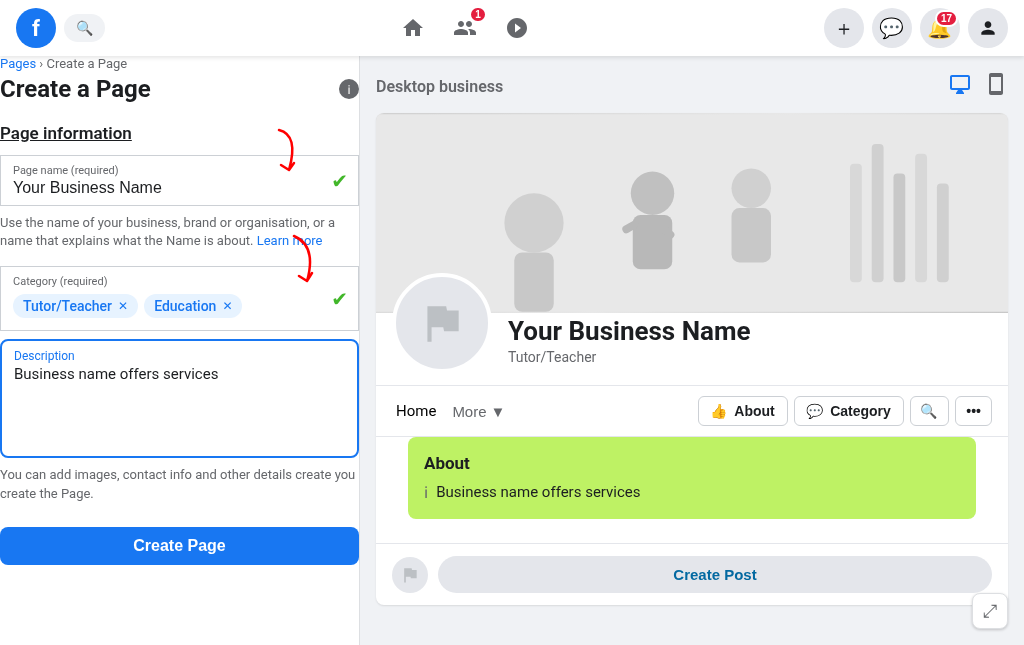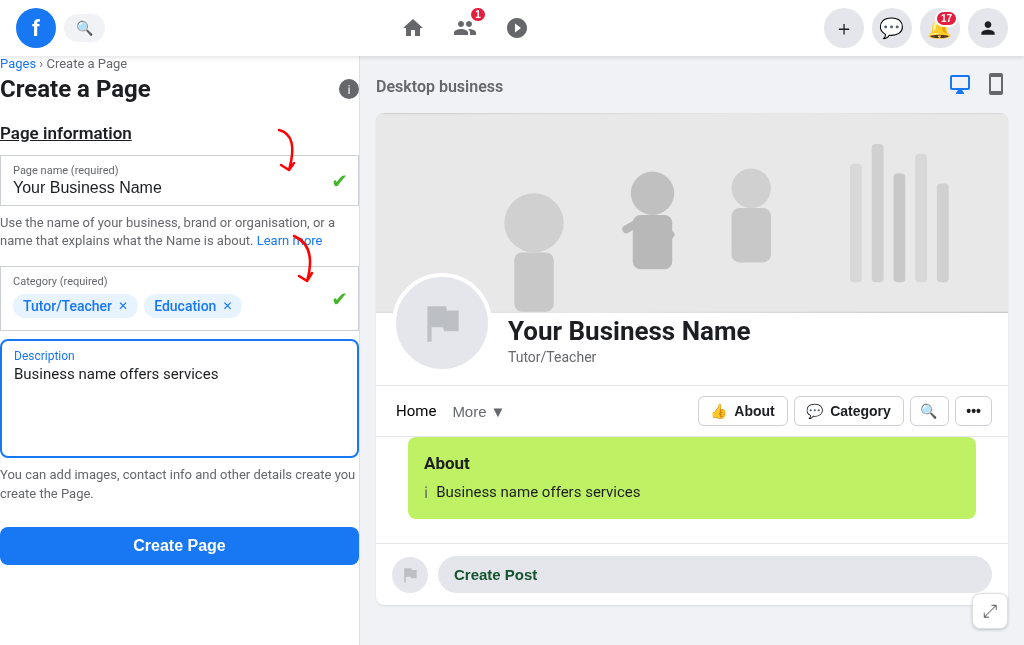--- a/index.html
+++ b/index.html
@@ -86,21 +86,21 @@
 
     
     .about-section { padding: 16px; background: #bef264; margin: 0 16px 12px; border-radius: 8px; }
     .about-title { font-size: 17px; font-weight: 700; margin-bottom: 8px; }
     .about-row { display: flex; align-items: center; gap: 8px; font-size: 15px; color: #1c1e21; }
     .about-icon { color: #65676b; font-size: 16px; }
 
     
     .create-post-row { display: flex; align-items: center; padding: 12px 16px; gap: 10px; border-top: 1px solid #e4e6eb; }
     .post-avatar { width: 36px; height: 36px; border-radius: 50%; background: #e4e6eb; display: flex; align-items: center; justify-content: center; color: #bcc0c4; font-size: 18px; }
-    .create-post-btn { flex: 1; padding: 10px 16px; background: #e4e6eb; border: none; border-radius: 20px; font-size: 15px; text-align: left; cursor: pointer; font-weight: 600; color: #14532d; }
+    .create-post-btn { flex: 1; padding: 10px 16px; background: #e4e6eb; border: none; border-radius: 20px; font-size: 15px; text-align: center; cursor: pointer; font-weight: 600; color: #0369a1; }
 
     
     .right-panel::-webkit-scrollbar { width: 8px; }
     .right-panel::-webkit-scrollbar-track { background: #f0f2f5; }
     .right-panel::-webkit-scrollbar-thumb { background: #bcc0c4; border-radius: 4px; }
 
     
     .expand-icon { position: fixed; bottom: 16px; right: 16px; width: 36px; height: 36px; background: white; border: 1px solid #dddfe2; border-radius: 8px; display: flex; align-items: center; justify-content: center; cursor: pointer; font-size: 18px; color: #65676b; box-shadow: 0 1px 3px rgba(0,0,0,0.2); }
   </style>
 </head>

